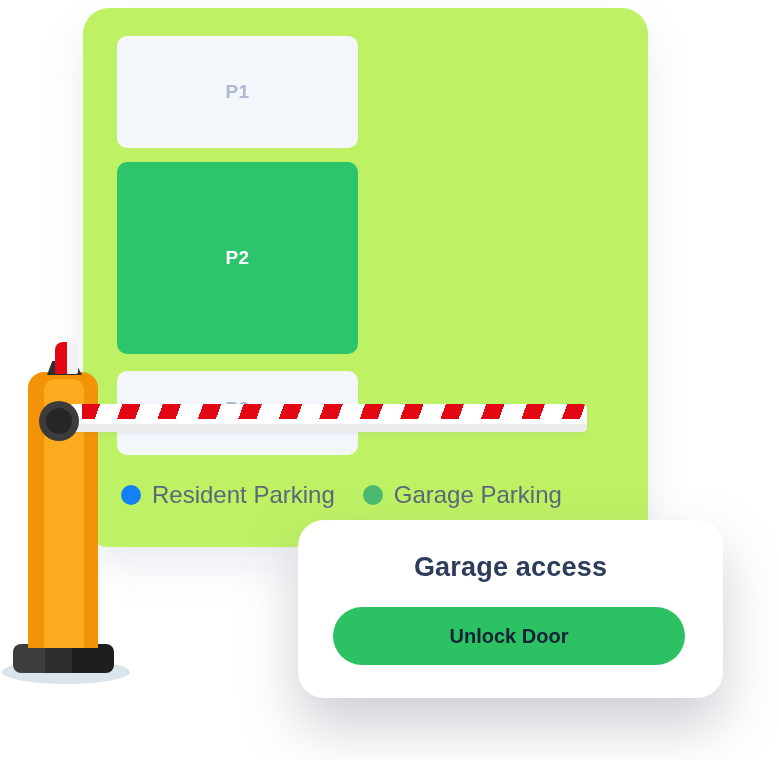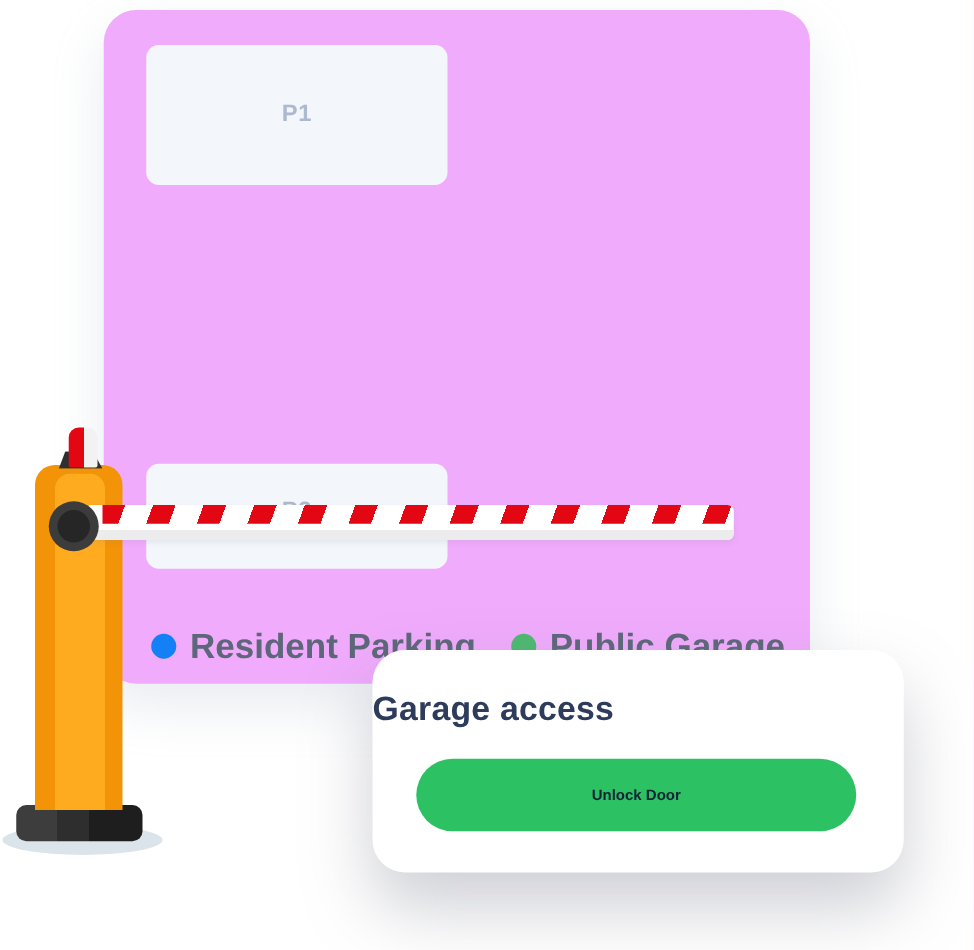--- a/index.html
+++ b/index.html
@@ -12,36 +12,36 @@
     --legend-text:#5d6779;
     --navy:#2e3c5c;
     --orange-dark:#f39307;
     --orange-light:#ffab20;
   }
   *{box-sizing:border-box;margin:0;padding:0}
   body{background:#fff;font-family:"Liberation Sans",sans-serif}
   .stage{position:relative;width:779px;height:760px;background:#fff;overflow:hidden}
 
   
-  .map-card{position:absolute;left:83px;top:8px;width:565px;height:539px;background:#f0abfc;
+  .map-card{position:absolute;left:83px;top:8px;width:565px;height:539px;background:#bef264;
     border-radius:26px;box-shadow:0 18px 42px rgba(145,160,185,.20);z-index:1}
   .tile{position:absolute;border-radius:10px;display:flex;align-items:center;justify-content:center;
     font-size:19px;font-weight:600;letter-spacing:.5px}
   .tile.light{background:var(--tile-light);color:var(--tile-label)}
   .tile.green{background:var(--green);color:#fff;font-weight:700}
   .tile.blue{background:var(--blue);color:#fff;font-weight:700}
   .tile-p1{left:34px;top:28px;width:241px;height:112px}
   .tile-p2{left:34px;top:154px;width:241px;height:192px}
   .tile-p3{left:34px;top:363px;width:241px;height:84px}
   .tile-p3 span{position:relative;top:-4px}
   .tile-r1{left:294px;top:26px;width:244px;height:253px}
   .tile-r2{left:294px;top:300px;width:242px;height:147px}
 
-  .legend{position:absolute;left:38px;top:493px;display:flex;align-items:center;
-    font-size:28px;color:var(--legend-text);font-weight:700}
+  .legend{position:absolute;left:38px;top:473px;display:flex;align-items:center;
+    font-size:24px;color:var(--legend-text);font-weight:400}
   .legend .dot{width:20px;height:20px;border-radius:50%;margin-right:11px;flex:none}
   .legend .dot.blue{background:#1480f5}
   .legend .dot.green{background:#4cb96f}
   .legend .lg-label{margin-right:28px;white-space:nowrap}
 
   
   .barrier{position:absolute;left:0;top:0;z-index:3}
   .ground-shadow{position:absolute;left:2px;top:660px;width:128px;height:24px;
     border-radius:50%;background:#dae4ea}
   .post-base{position:absolute;left:13px;top:644px;width:101px;height:29px;border-radius:8px;
@@ -59,45 +59,48 @@
     box-shadow:0 2px 4px rgba(120,130,150,.12)}
   .arm-stripes{position:absolute;left:12px;top:0;right:0;height:15px;
     background:repeating-linear-gradient(110deg,var(--red) 0 17px,#ffffff 17px 38px)}
   .arm-under{position:absolute;left:0;right:0;top:20px;height:8px;background:#ececec}
   .pivot{position:absolute;left:39px;top:401px;width:40px;height:40px;border-radius:50%;background:#3c3c3c}
   .pivot-inner{position:absolute;left:7px;top:7px;width:26px;height:26px;border-radius:50%;background:#262626}
 
   
   .garage-card{position:absolute;left:298px;top:520px;width:425px;height:178px;background:#fff;
     border-radius:26px;box-shadow:0 28px 55px rgba(125,130,145,.38);z-index:4}
-  .garage-title{margin-top:32px;text-align:left;font-size:27px;font-weight:600;
+  .garage-title{margin-top:32px;text-align:center;font-size:27px;font-weight:600;
     color:var(--navy);letter-spacing:.2px}
   .unlock-btn{position:absolute;left:35px;top:87px;width:352px;height:58px;border:none;
     border-radius:29px;background:var(--btn-green);font-family:"Liberation Sans",sans-serif;
-    font-size:12px;font-weight:600;color:#132235;cursor:pointer;display:flex;
+    font-size:20px;font-weight:600;color:#132235;cursor:pointer;display:flex;
     align-items:center;justify-content:center}
 </style>
 </head>
 <body>
 
 <div class="stage">
 
   <div class="map-card">
     <div class="tile light tile-p1">
       <span>P1</span>
     </div>
+    <div class="tile green tile-p2">
+      <span>P2</span>
+    </div>
     <div class="tile light tile-p3">
       <span>P3</span>
     </div>
 
     <div class="legend">
       <span class="dot blue"></span>
       <span class="lg-label">Resident Parking</span>
       <span class="dot green"></span>
-      <span class="lg-label">Public Garage</span>
+      <span class="lg-label">Garage Parking</span>
     </div>
   </div>
 
   <div class="barrier">
     <div class="ground-shadow"></div>
     <div class="post-base"></div>
     <div class="post">
       <div class="post-inner"></div>
     </div>
     <div class="beacon-cap"></div>

